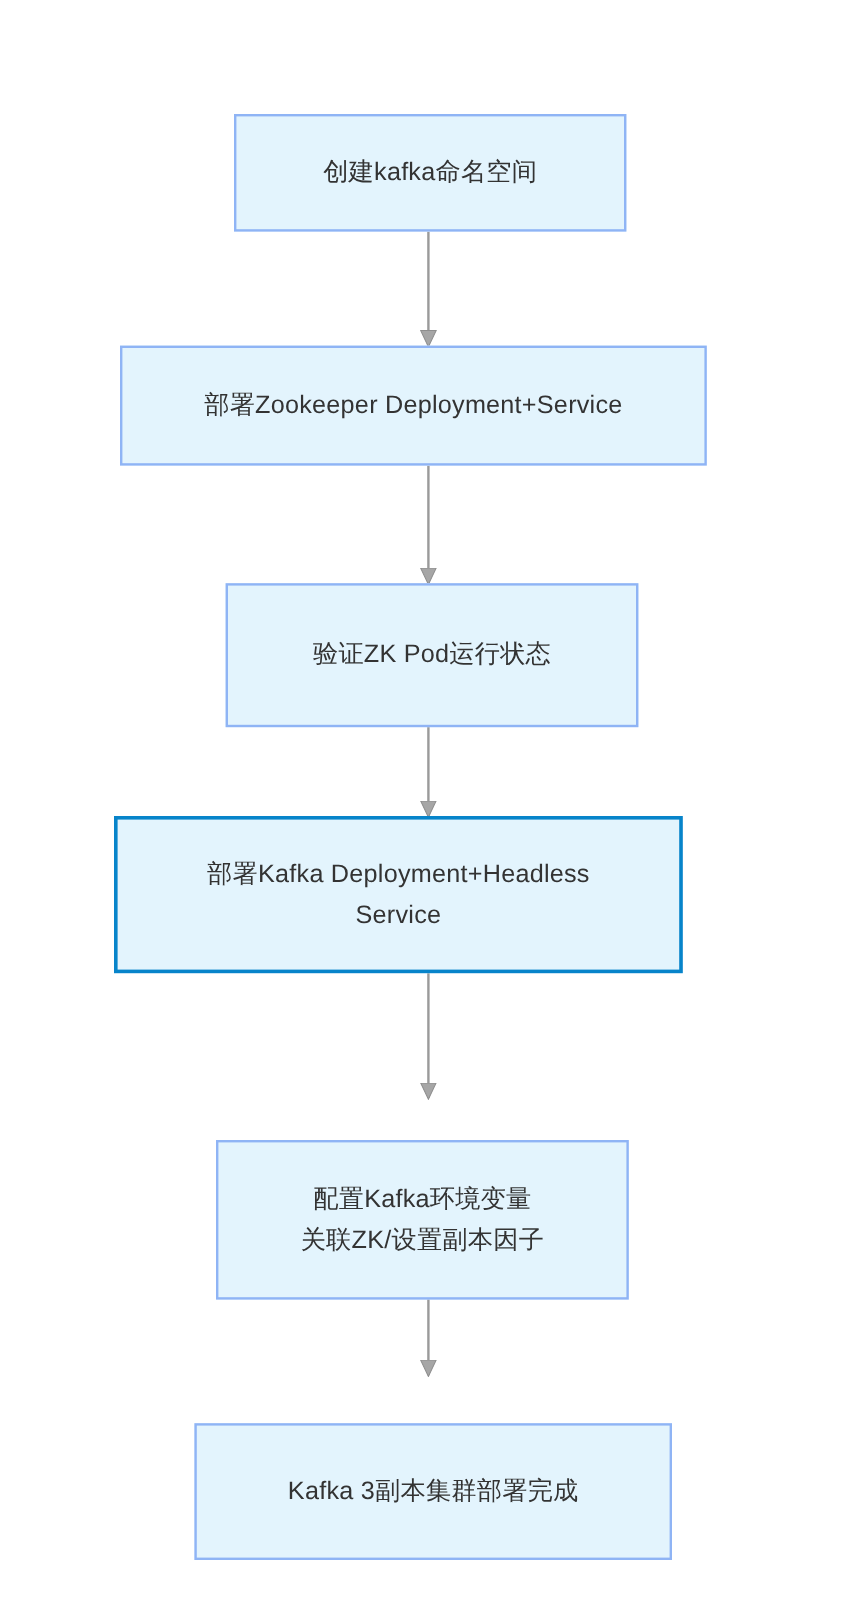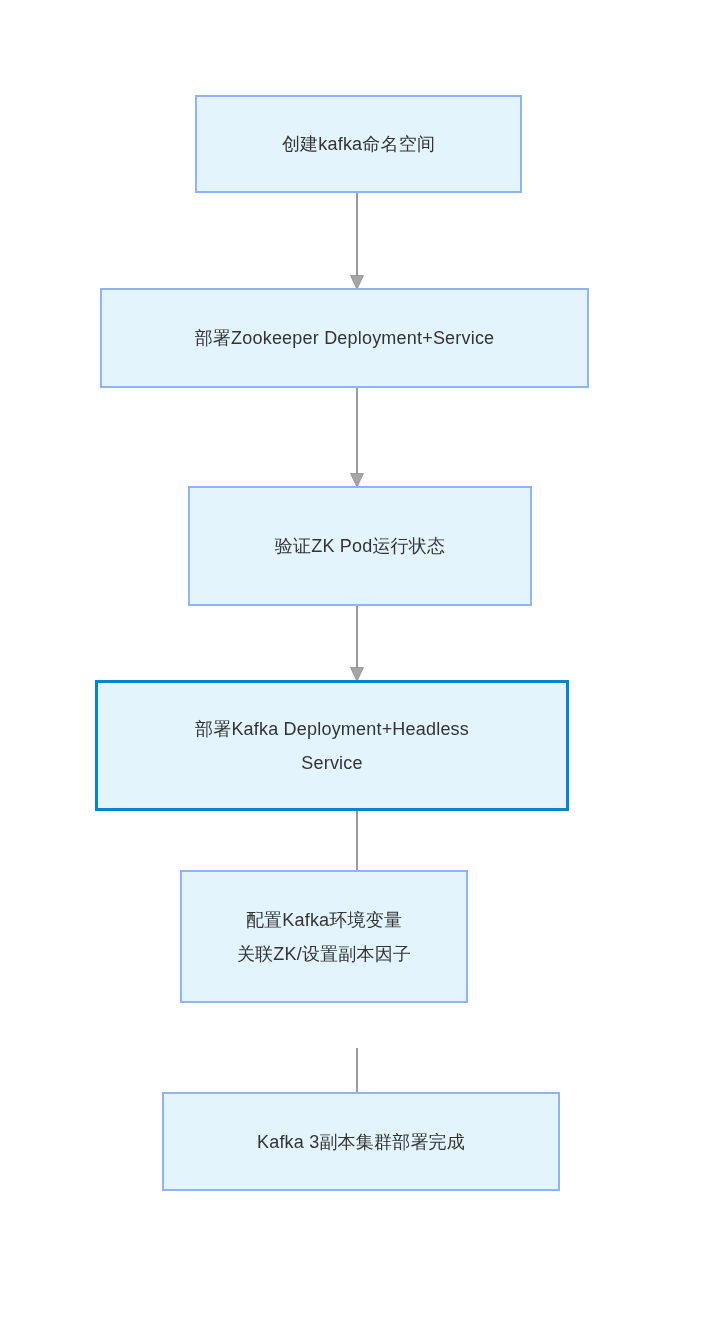--- a/index.html
+++ b/index.html
@@ -42,21 +42,21 @@
     justify-content: center;
     text-align: center;
     z-index: 2;
   }
   .flow-node.accent {
     border: 3px solid #0784ca;
   }
 
   .node-label {
     color: #333333;
-    font-size: 18px;
+    font-size: 21px;
     line-height: 34px;
     letter-spacing: 0.2px;
     white-space: pre-line;
     padding: 0 12px;
   }
 </style>
 </head>
 <body>
 
 <div id="flow-canvas">
@@ -83,22 +83,22 @@
       <div class="flow-node" style="left: 100px; top: 288px; width: 489px; height: 100px;">
         <div class="node-label">部署Zookeeper Deployment+Service</div>
       </div>
       <div class="flow-node" style="left: 188px; top: 486px; width: 344px; height: 120px;">
         <div class="node-label">验证ZK Pod运行状态</div>
       </div>
       <div class="flow-node accent" style="left: 95px; top: 680px; width: 474px; height: 131px;">
         <div class="node-label">部署Kafka Deployment+Headless
 Service</div>
       </div>
-      <div class="flow-node" style="left: 180px; top: 870px; width: 288px; height: 133px;">
+      <div class="flow-node" style="left: 180px; top: 950px; width: 344px; height: 133px;">
         <div class="node-label">配置Kafka环境变量
 关联ZK/设置副本因子</div>
       </div>
-      <div class="flow-node" style="left: 162px; top: 1092px; width: 398px; height: 99px; align-items: center;">
+      <div class="flow-node" style="left: 162px; top: 1186px; width: 398px; height: 114px; align-items: center;">
         <div class="node-label">Kafka 3副本集群部署完成</div>
       </div>
     </div>
 
 </div>
 
 </body></html>

